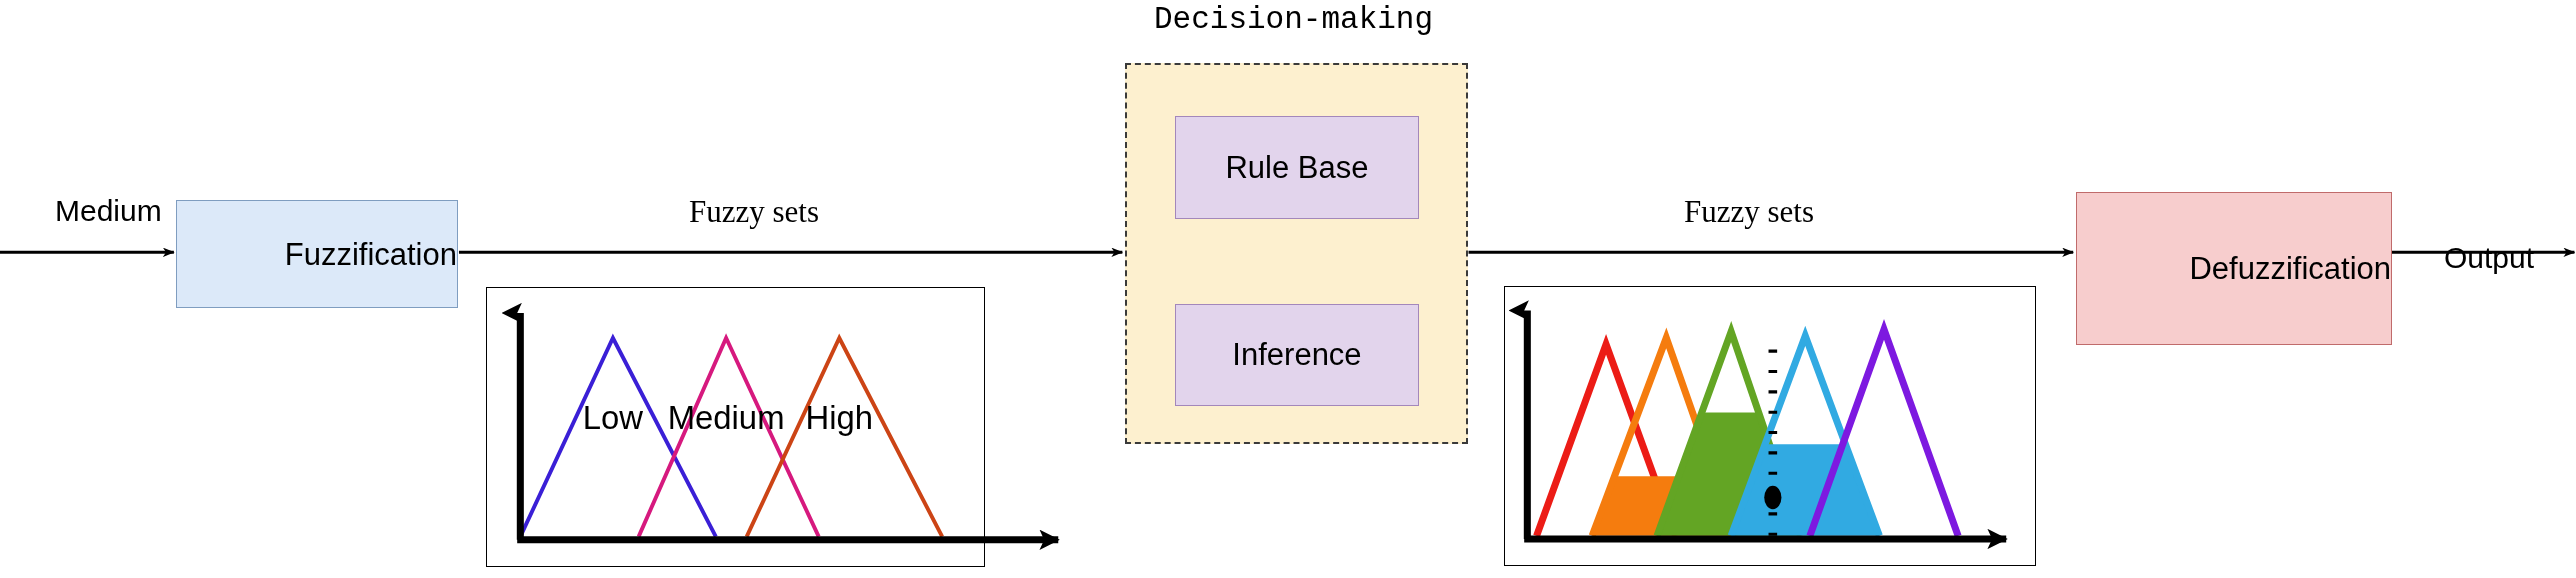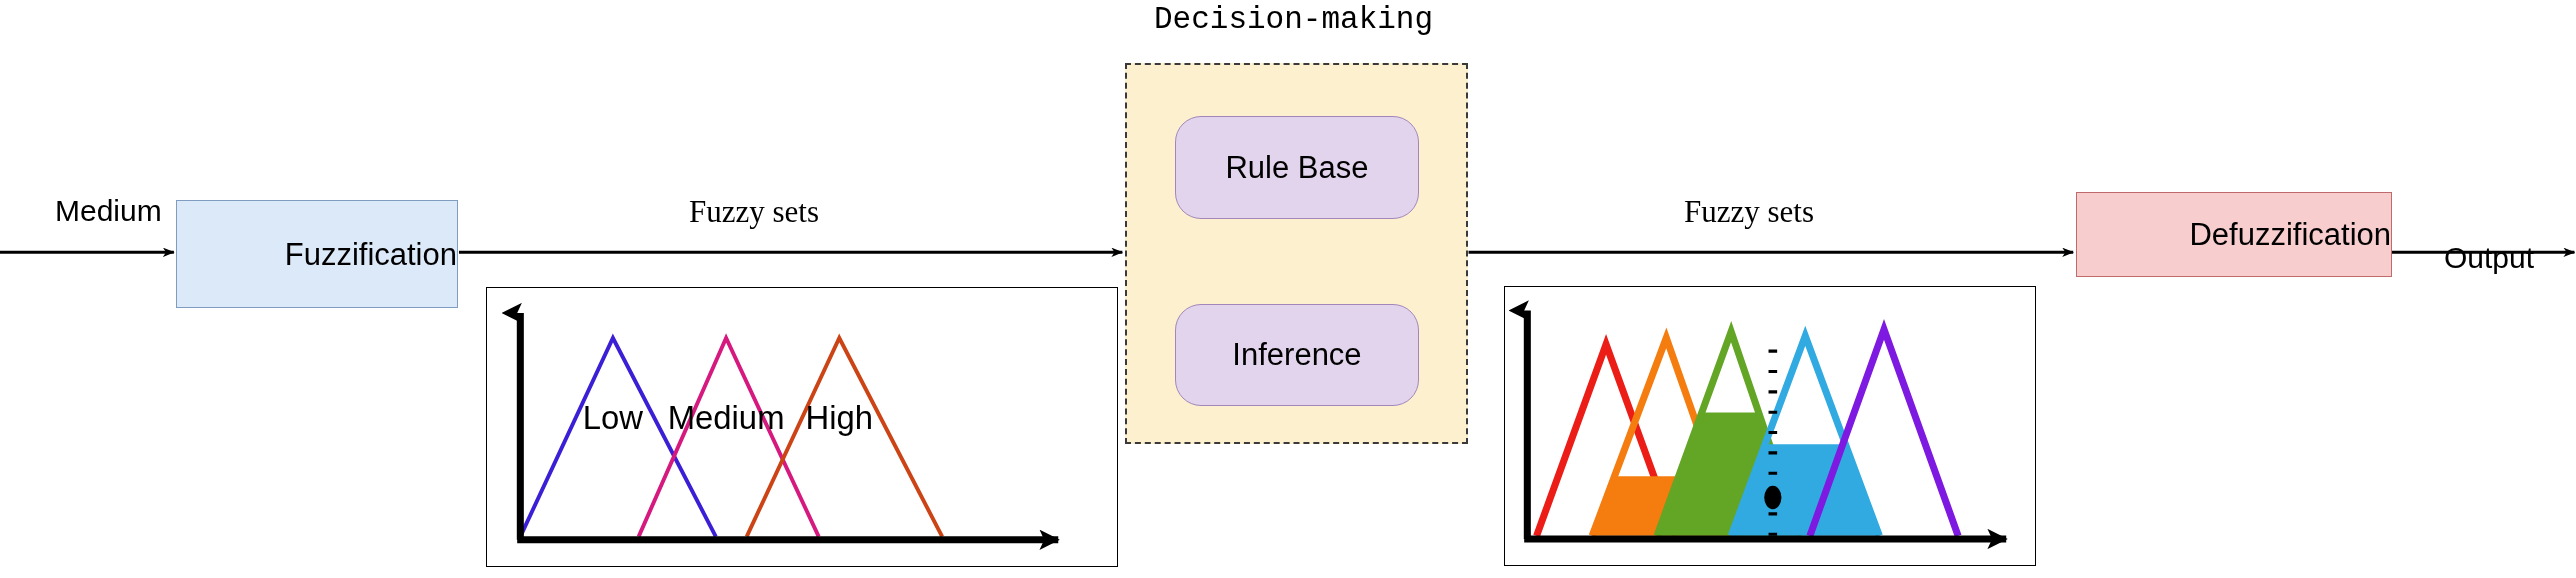--- a/index.html
+++ b/index.html
@@ -5,38 +5,38 @@
   html,body{margin:0;padding:0;background:#ffffff;}
   body{width:2576px;height:579px;position:relative;overflow:hidden;
        font-family:"Liberation Sans","DejaVu Sans",sans-serif;color:#000;}
   .stage{position:absolute;left:0;top:0;width:2576px;height:579px;}
   .lbl{position:absolute;white-space:nowrap;color:#000;}
   .proc-box{position:absolute;box-sizing:border-box;display:flex;
             align-items:center;justify-content:center;}
   .proc-box span{display:block;line-height:1;}
   #fuzzification-box{left:176px;top:200px;width:282px;height:108px;
       background:#dce9f9;border:1.6px solid #7f9dc0;}
-  #defuzzification-box{left:2076px;top:192px;width:316px;height:85px;
+  #defuzzification-box{left:2076px;top:192px;width:316px;height:153px;
       background:#f7cdcd;border:1.6px solid #c06b6b;}
   #decision-box{position:absolute;left:1125px;top:63px;width:343px;height:381px;
       box-sizing:border-box;background:#fdf0cf;border:2.3px dashed #3a3a3a;}
   .inner-box{position:absolute;box-sizing:border-box;background:#e2d4ec;
       border:1.6px solid #a387bb;display:flex;align-items:center;justify-content:center;}
   #rule-base-box{left:1175px;top:116px;width:244px;height:103px;}
   #inference-box{left:1175px;top:304px;width:244px;height:102px;}
   .chart-frame{position:absolute;box-sizing:border-box;background:#fff;
       border:1.6px solid #000;}
-  #input-chart{left:486px;top:287px;width:632px;height:280px;}
+  #input-chart{left:486px;top:287px;width:499px;height:280px;}
   #output-chart{left:1504px;top:286px;width:532px;height:280px;}
   svg{display:block;}
   .flow-svg{position:absolute;left:0;top:0;pointer-events:none;}
   .t-title{font-size:31px;font-family:Liberation Mono, monospace;}
   .t-label{font-size:30px;}
   .t-box{font-size:31px;justify-content:flex-end;}
-  .t-inner{font-size:31px;border-radius:26px;}
+  .t-inner{font-size:31px;}
   .t-set{font-size:31px;font-family:Liberation Serif, serif;}
 </style>
 </head>
 <body>
 
 <div class="stage">
 
   <svg class="flow-svg" width="2576" height="579" viewBox="0 0 3289 739">
     <defs>
       <marker id="ah" markerWidth="15" markerHeight="12" refX="14" refY="6" orient="auto" markerUnits="userSpaceOnUse">

